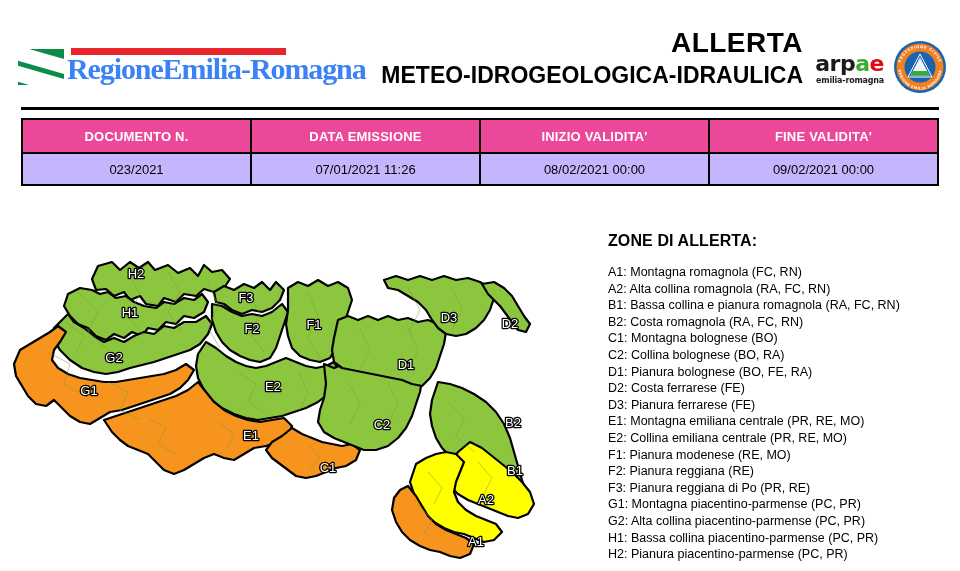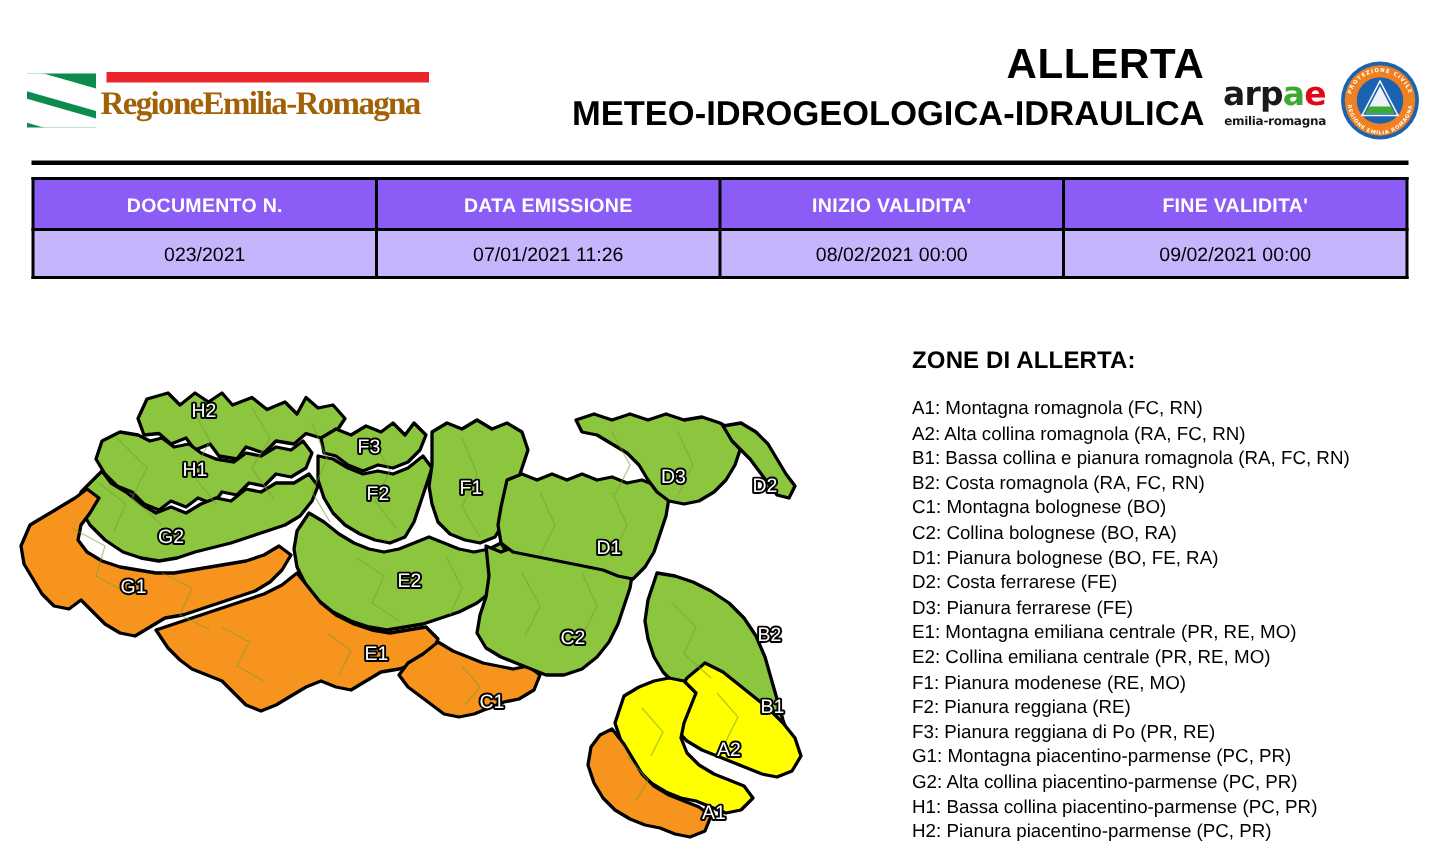--- a/index.html
+++ b/index.html
@@ -54,24 +54,24 @@
     left: -4px; top: 24px;
     width: 58px; height: 16px;
     background: #ffffff;
     transform: skewY(16deg);
   }
   #rer-name {
     position: absolute;
     left: 49px; top: 6px;
     font-family: "Liberation Serif", serif;
     font-weight: bold;
-    font-size: 22px;
+    font-size: 30px;
     line-height: 30px;
     letter-spacing: -1.1px;
-    color: #a16207;
+    color: #3b82f6;
     white-space: nowrap;
   }
 
   
   #title-block {
     position: absolute;
     right: 157px; top: 26px;
     width: 650px;
     text-align: right;
   }
@@ -136,21 +136,21 @@
     width: 918px;
     border-collapse: collapse;
     table-layout: fixed;
   }
   #info-table th, #info-table td {
     border: 2px solid #000000;
     text-align: center;
     font-size: 13px;
   }
   #info-table th {
-    background: #8b5cf6;
+    background: #ec4899;
     color: #FFFFFF;
     font-weight: bold;
     height: 30px;
     letter-spacing: 0.2px;
     margin-top: 32px;
   }
   #info-table td {
     background: #c4b5fd;
     color: #000000;
     font-weight: normal;

